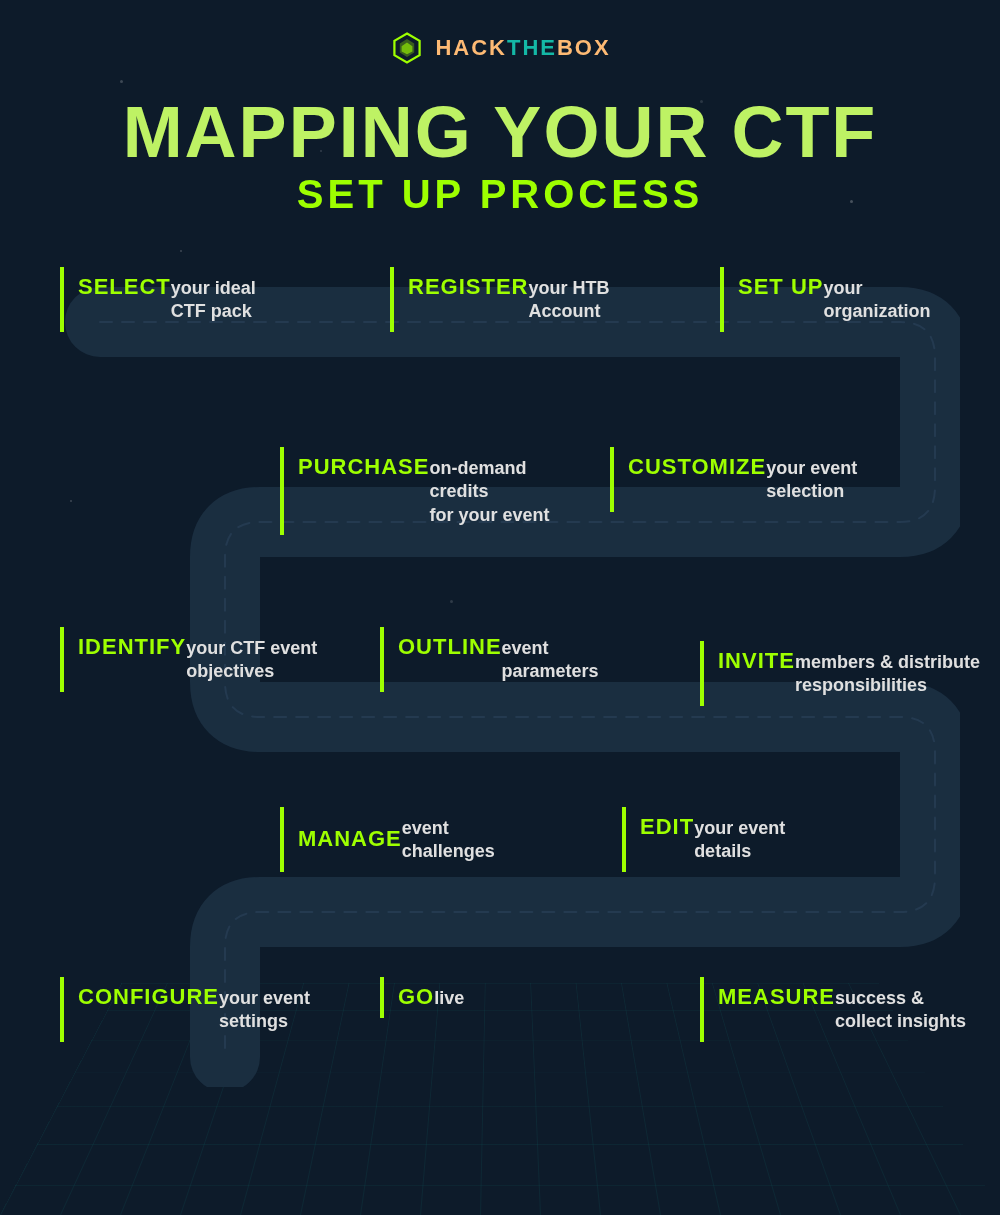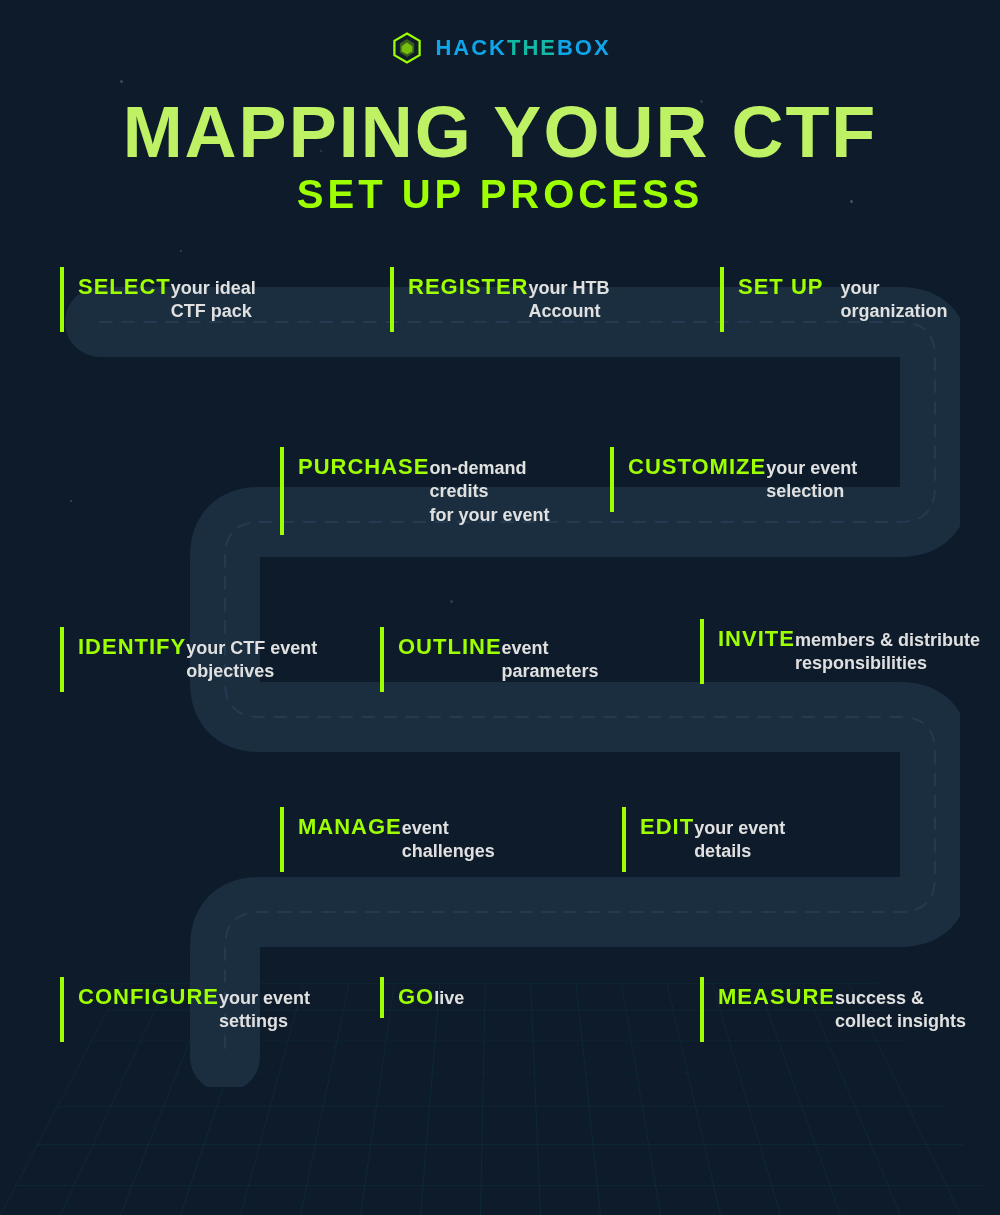--- a/index.html
+++ b/index.html
@@ -53,21 +53,21 @@
     }
 
     .brand-name {
       font-size: 22px;
       font-weight: 700;
       letter-spacing: 2px;
       color: #fff;
     }
 
     .brand-name span {
-      color: #0ea5e9;
+      color: #fdba74;
     }
 
     
     .main-title {
       text-align: center;
       margin-bottom: 10px;
     }
 
     .main-title h1 {
       font-size: 72px;
@@ -134,33 +134,33 @@
       font-weight: 700;
       color: #e0e0e0;
       line-height: 1.3;
       margin-top: 2px;
     }
 
     
     
     .step-select   { top: 0;    left: 20px; }
     .step-register { top: 0;    left: 350px; }
-    .step-setup    { top: 0;    left: 680px; gap: 17px; }
+    .step-setup    { top: 0;    left: 680px; }
 
     
     .step-purchase  { top: 180px; left: 240px; }
     .step-customize { top: 180px; left: 570px; }
 
     
     .step-identify { top: 360px; left: 20px; }
     .step-outline  { top: 360px; left: 340px; }
-    .step-invite   { top: 352px; left: 660px; }
-
-    
-    .step-manage { top: 540px; left: 240px; }
+    .step-invite   { top: 374px; left: 660px; }
+
+    
+    .step-manage { top: 540px; left: 240px; align-items: center; }
     .step-edit   { top: 540px; left: 570px; margin-left: 12px; }
 
     
     .step-configure { top: 710px; left: 20px; }
     .step-go        { top: 710px; left: 340px; }
     .step-measure   { top: 710px; left: 660px; }
 
     
     .step-item::before {
       content: '';

